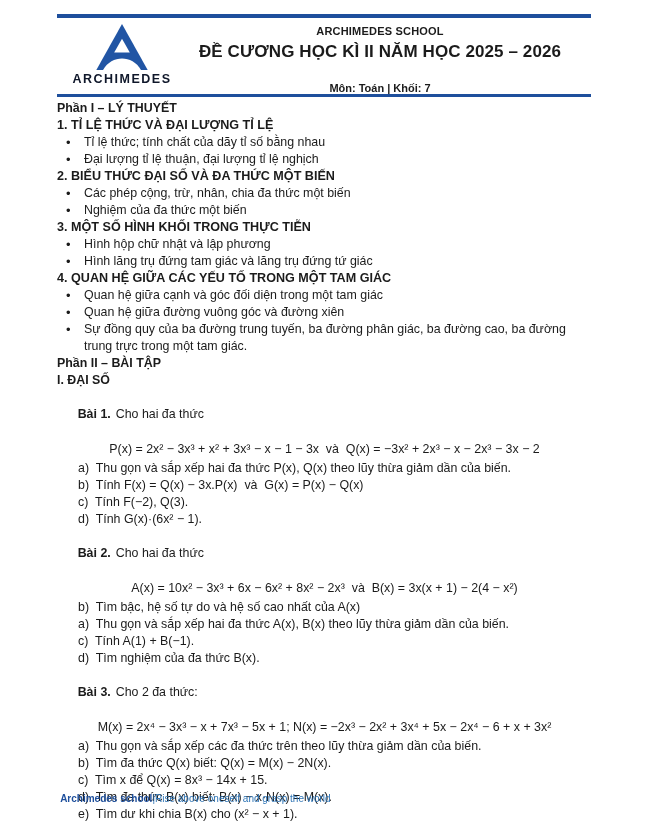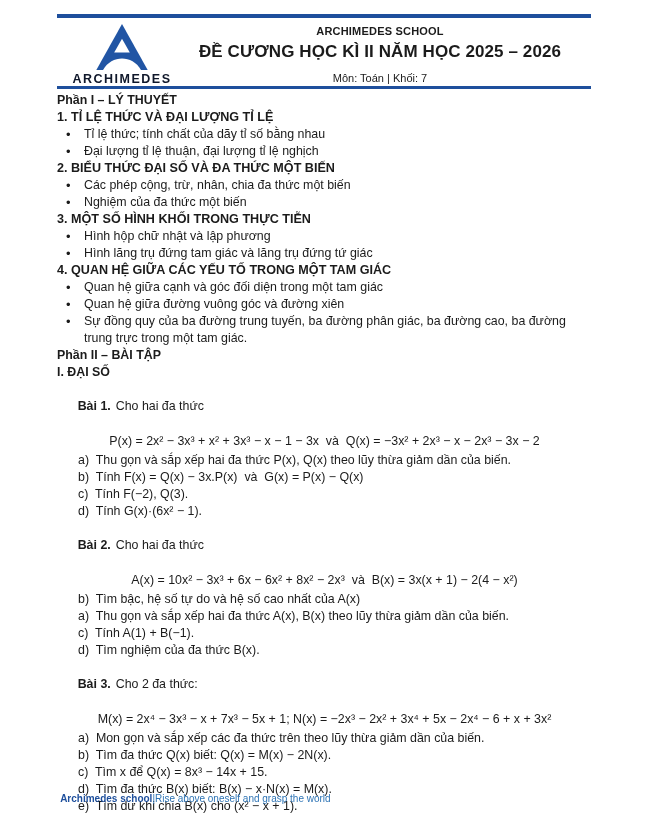--- a/index.html
+++ b/index.html
@@ -21,21 +21,21 @@
   .header-row { display: flex; align-items: flex-start; padding-right: 18px; }
   .logo-block { width: 130px; text-align: center; padding-top: 5px; flex: none; }
   .logo-a { display: block; margin: 0 auto; }
   .logo-text {
     color: #0f172a; font-weight: bold; font-size: 12.5px;
     letter-spacing: 1.5px; margin-top: 1px;
   }
   .header-center { flex: 1; text-align: center; }
   .school-name { font-size: 11px; font-weight: bold; margin-top: 7px; letter-spacing: .2px; }
   .doc-title { font-size: 17px; font-weight: bold; margin-top: 5px; letter-spacing: .1px; }
-  .doc-subtitle { font-size: 11px; font-weight: normal; margin-top: 10px; }
+  .doc-subtitle { font-size: 11px; font-weight: bold; margin-top: 20px; }
 
   
   .content { padding: 3px 56px 0 57px; font-size: 12.4px; line-height: 17px; }
   .line { white-space: pre-wrap; }
   .bold { font-weight: bold; }
   .sec-title { font-weight: bold; font-size: 12.6px; }
   .bullet { position: relative; padding-left: 27px; white-space: pre-wrap; }
   .bullet::before {
     content: "\2022";
     position: absolute; left: 9px; top: 0;
@@ -118,21 +118,21 @@
     <div class="formula">A(x) = 10x² − 3x³ + 6x − 6x² + 8x² − 2x³  và  B(x) = 3x(x + 1) − 2(4 − x²)</div>
     <div class="item">b)  Tìm bậc, hệ số tự do và hệ số cao nhất của A(x)</div>
     <div class="item">a)  Thu gọn và sắp xếp hai đa thức A(x), B(x) theo lũy thừa giảm dần của biến.</div>
     <div class="item">c)  Tính A(1) + B(−1).</div>
     <div class="item">d)  Tìm nghiệm của đa thức B(x).</div>
 
     <div class="prob-head">
       <span class="bold">Bài 3.</span><span class="intro">Cho 2 đa thức:</span>
     </div>
     <div class="formula">M(x) = 2x⁴ − 3x³ − x + 7x³ − 5x + 1; N(x) = −2x³ − 2x² + 3x⁴ + 5x − 2x⁴ − 6 + x + 3x²</div>
-    <div class="item">a)  Mon gọn và sắp xếp các đa thức trên theo lũy thừa giảm dần của biến.</div>
+    <div class="item">a)  Thu gọn và sắp xếp các đa thức trên theo lũy thừa giảm dần của biến.</div>
     <div class="item">b)  Tìm đa thức Q(x) biết: Q(x) = M(x) − 2N(x).</div>
     <div class="item">c)  Tìm x để Q(x) = 8x³ − 14x + 15.</div>
     <div class="item">d)  Tìm đa thức B(x) biết: B(x) − x·N(x) = M(x).</div>
     <div class="item">e)  Tìm dư khi chia B(x) cho (x² − x + 1).</div>
 
     <div class="prob-head">
       
     </div>
 
   </div>

